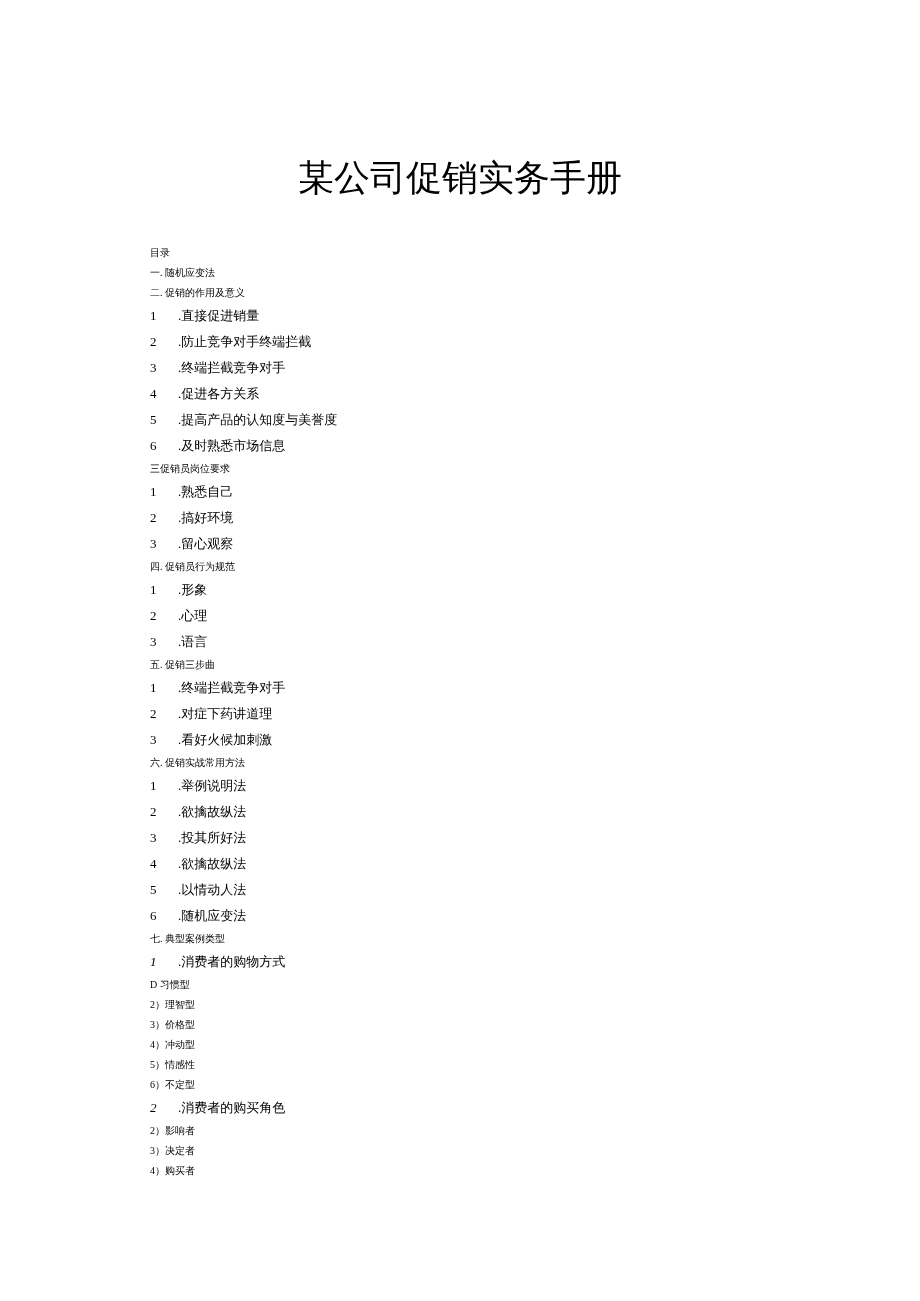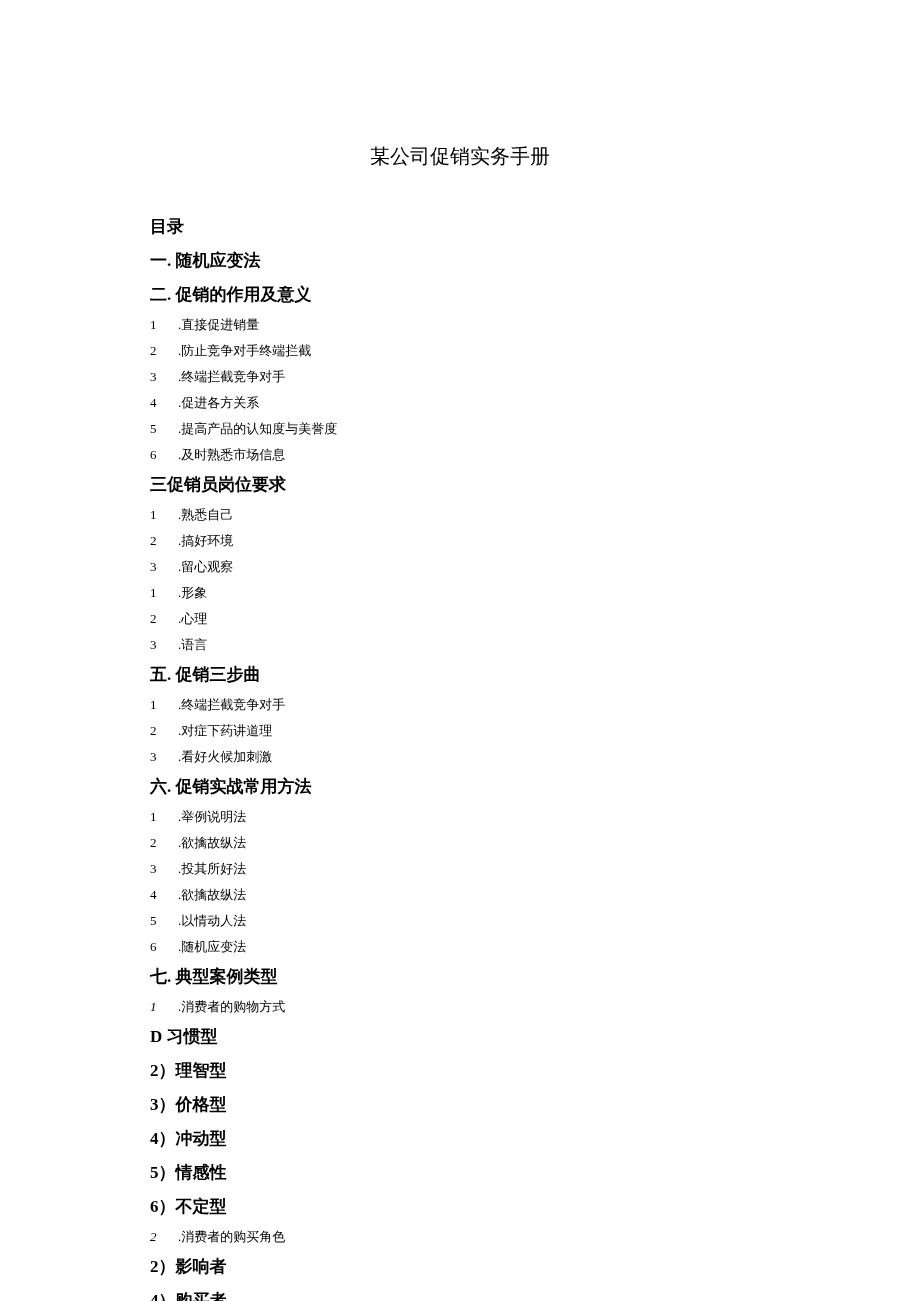--- a/index.html
+++ b/index.html
@@ -8,31 +8,30 @@
     background: #ffffff;
     font-family: "SimSun", "宋体", serif;
     width: 920px;
     min-height: 1301px;
   }
   .page {
     padding: 130px 150px 60px 150px;
   }
   .title {
     text-align: center;
-    font-size: 20px;
+    font-size: 36px;
     font-weight: normal;
     margin-bottom: 40px;
     font-family: "SimSun", "宋体", serif;
   }
   .toc-line {
-    font-size: 17px;
+    font-size: 10px;
     line-height: 2.0;
     color: #000;
     white-space: nowrap;
-    font-weight: bold;
   }
   .num-line {
     display: flex;
     align-items: baseline;
     font-size: 13px;
     line-height: 2.0;
     color: #000;
   }
   .num-line .num {
     display: inline-block;
@@ -96,20 +95,21 @@
       <div class="num-line">
         <span class="num">2</span>
         <span class="gap"></span>
         <span>.搞好环境</span>
       </div>
       <div class="num-line">
         <span class="num">3</span>
         <span class="gap"></span>
         <span>.留心观察</span>
       </div>
+      <div class="toc-line">四. 促销员行为规范</div>
       <div class="num-line">
         <span class="num">1</span>
         <span class="gap"></span>
         <span>.形象</span>
       </div>
       <div class="num-line">
         <span class="num">2</span>
         <span class="gap"></span>
         <span>.心理</span>
       </div>
@@ -176,15 +176,16 @@
       <div class="toc-line">3）价格型</div>
       <div class="toc-line">4）冲动型</div>
       <div class="toc-line">5）情感性</div>
       <div class="toc-line">6）不定型</div>
       <div class="num-line">
         <span class="num italic-num">2</span>
         <span class="gap"></span>
         <span>.消费者的购买角色</span>
       </div>
       <div class="toc-line">2）影响者</div>
+      <div class="toc-line">3）决定者</div>
       <div class="toc-line">4）购买者</div>
     </div>
 </div>
 
 </body></html>

